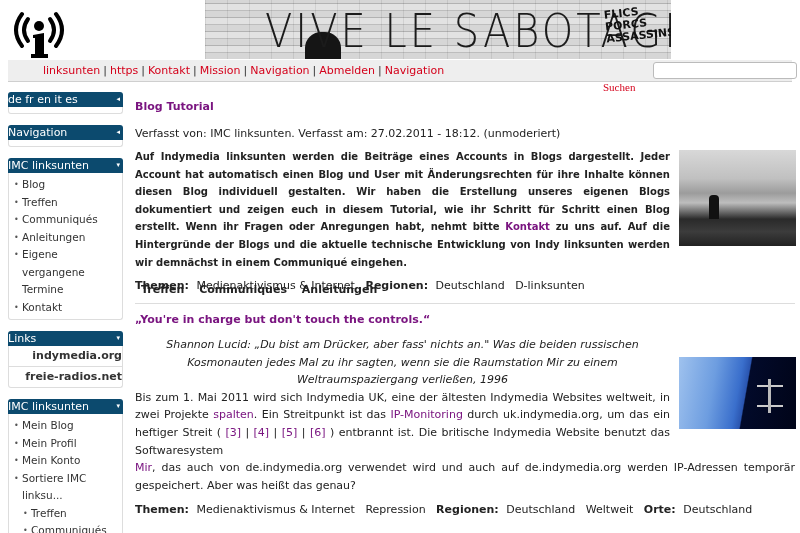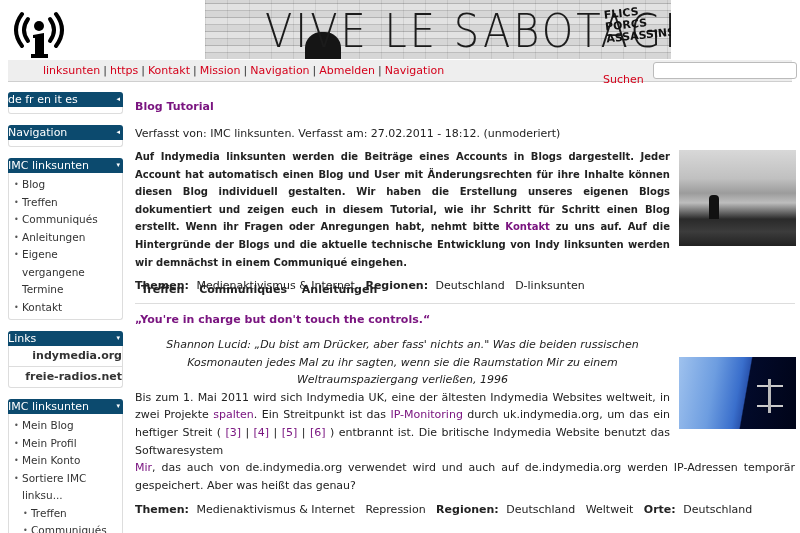--- a/index.html
+++ b/index.html
@@ -16,21 +16,21 @@
             background: repeating-linear-gradient(90deg, rgba(0,0,0,0.08) 0 1px, transparent 1px 22px); }
   .banner .graffiti { position: absolute; left: 60px; top: 4px; font-family: "DejaVu Sans", sans-serif; font-size: 40px;
             font-weight: 200; color: #1b1b1b; letter-spacing: 3px; transform: scaleY(1.15); transform-origin: top left; white-space: nowrap; }
   .banner .small-graf { position: absolute; left: 400px; top: 6px; font-size: 11px; font-weight: bold; color:#111; line-height: 12px; transform: rotate(-6deg); }
   .banner .figure { position: absolute; left: 100px; top: 32px; width: 36px; height: 30px; background: #151515; border-radius: 16px 16px 0 0; }
 
   .navbar { position: absolute; left: 8px; top: 60px; width: 784px; height: 22px; background: #eeeeee; border-bottom: 1px solid #cfcfcf; }
   .navlinks { position: absolute; left: 35px; top: 4px; font-size: 11px; color: #333; white-space: nowrap; }
   .navlinks a { color: #d4001a; }
   .navlinks .sep { color: #333; margin: 0 3px; }
-  .search-label { position: absolute; left: 595px; top: 13px; color: #d4001a; font-size: 11px; }
+  .search-label { position: absolute; left: 595px; top: 21px; color: #d4001a; font-size: 11px; font-family: Liberation Serif, serif; }
   .search-input { position: absolute; left: 645px; top: 2px; width: 144px; height: 17px; border: 1px solid #bbb; border-radius: 3px; background: #fff; }
 
   
   .sidebar { position: absolute; left: 8px; top: 92px; width: 115px; }
   .block { margin-bottom: 11px; }
   .block-head { position: relative; background: #0c4a6e; color: #fff; font-weight: normal; text-align: left;
                 height: 15px; line-height: 15px; font-size: 11px; border-radius: 3px 3px 0 0; }
   .block-head .arrow { position: absolute; right: 3px; top: 0; font-size: 7px; color: #fff; }
   .block-body.empty { height: 5px; border: 1px solid #ddd; border-top: none; border-radius: 0 0 3px 3px; }
   .block-body { border: 1px solid #ddd; border-top: none; border-radius: 0 0 3px 3px; padding: 3px 0 3px 0; }

